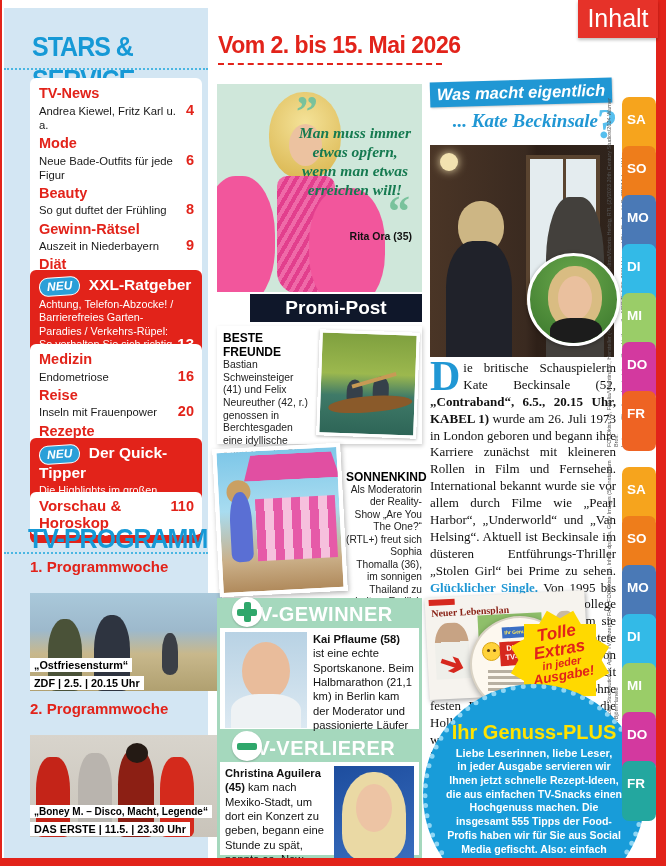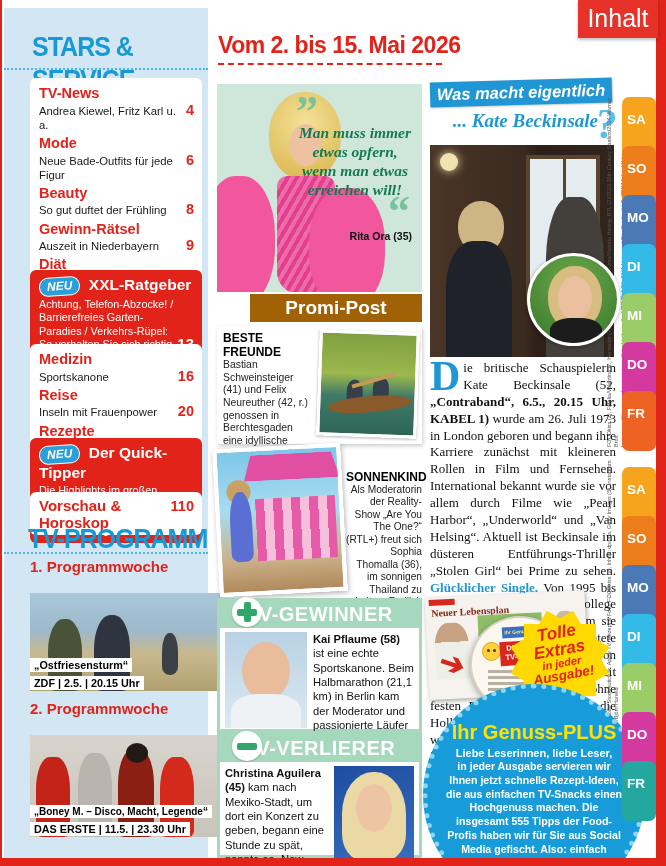--- a/index.html
+++ b/index.html
@@ -61,21 +61,21 @@
   .q-dress { position:absolute; left:60px; top:92px; width:58px; height:118px; border-radius:10px 10px 22px 22px;
              background:repeating-linear-gradient(120deg,#e23f8d 0 4px,#ef6aa8 4px 8px); }
   .q-block { position:absolute; right:6px; top:16px; width:122px; text-align:center; }
   .q-mark { color:#79c29c; font-size:44px; line-height:.55; font-family:"Liberation Serif", serif; font-weight:bold; }
   .q-open { text-align:left; padding-left:2px; height:24px; }
   .q-close { text-align:right; padding-right:6px; height:26px; }
   .q-text { color:#157a50; font-family:"Liberation Serif", serif; font-style:italic; font-weight:bold;
             font-size:15.5px; line-height:1.22; }
   .q-attr { color:#111; font-weight:bold; font-size:10.5px; text-align:right; padding-right:4px; margin-top:4px; }
 
-  .promi-banner { position:absolute; left:248px; top:294px; width:172px; height:28px; background:#a16207;
+  .promi-banner { position:absolute; left:248px; top:294px; width:172px; height:28px; background:#0f172a;
                   color:#fff; font-weight:bold; font-size:19px; text-align:center; line-height:27px; }
   .promi-card { position:absolute; left:215px; top:326px; width:205px; height:118px; background:#fff;
                 box-shadow:1px 2px 4px rgba(0,0,0,.2); padding:5px 4px 4px 6px; display:flex; }
   .promi-head { font-weight:bold; font-size:12px; color:#000; }
   .promi-text { font-size:10.4px; color:#222; line-height:1.22; }
   .canoe-photo { width:100px; height:106px; margin-left:4px; flex:none; border:3px solid #fff;
                  box-shadow:0 1px 3px rgba(0,0,0,.3); transform:rotate(2deg);
                  background:linear-gradient(180deg,#7fa03f 0%,#9cb84e 40%,#3f7a68 62%,#2e6557 100%); position:relative; }
   .canoe { position:absolute; left:8px; top:62px; width:84px; height:16px; background:#8a5a2a; border-radius:50% 60% 50% 50%; transform:rotate(-7deg); }
   .paddle { position:absolute; left:30px; top:44px; width:46px; height:4px; background:#c79a55; transform:rotate(-18deg); }
@@ -241,21 +241,21 @@
       <div class="redbox-body">
         <span class="redbox-desc">Achtung, Telefon-Abzocke! / Barriere­freies Garten-Paradies / Verkehrs-Rüpel: So verhalten Sie sich richtig</span>
         <span class="redbox-page">13</span>
       </div>
     </div>
 
     <div class="whitebox" style="top:336px;">
       <div>
         <div class="toc-title">Medizin</div>
         <div class="toc-row">
-            <span class="toc-desc">Sportskanone</span>
+            <span class="toc-desc">Endometriose</span>
             <span class="toc-page">16</span>
           </div>
       </div>
       <div>
         <div class="toc-title">Reise</div>
         <div class="toc-row">
             <span class="toc-desc">Inseln mit Frauenpower</span>
             <span class="toc-page">20</span>
           </div>
       </div>

